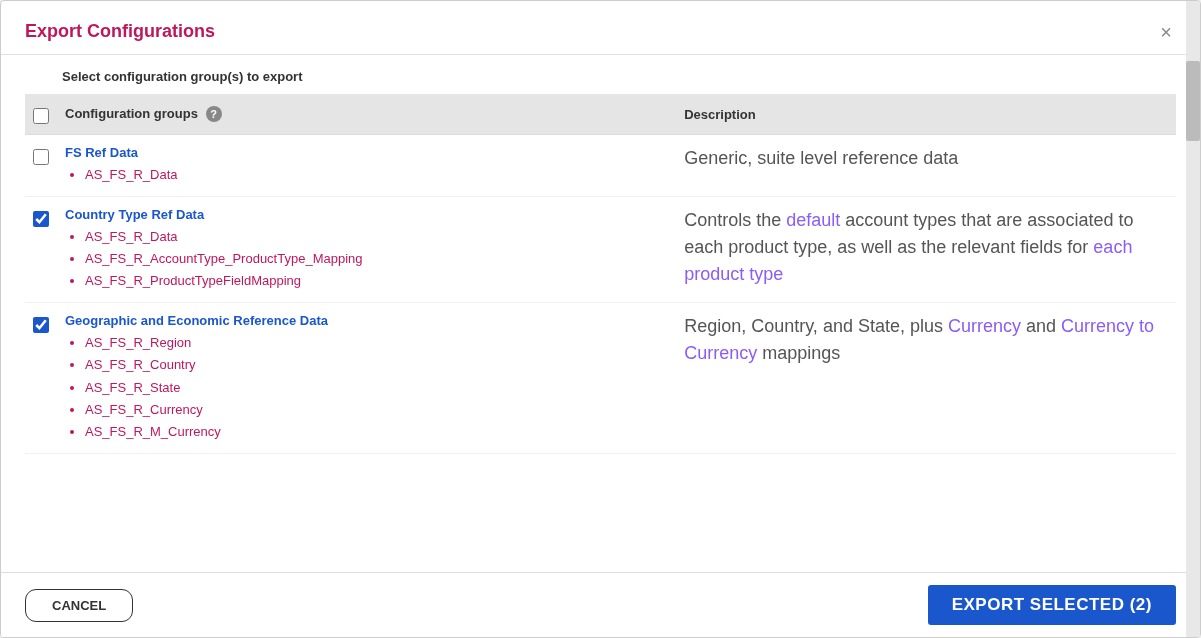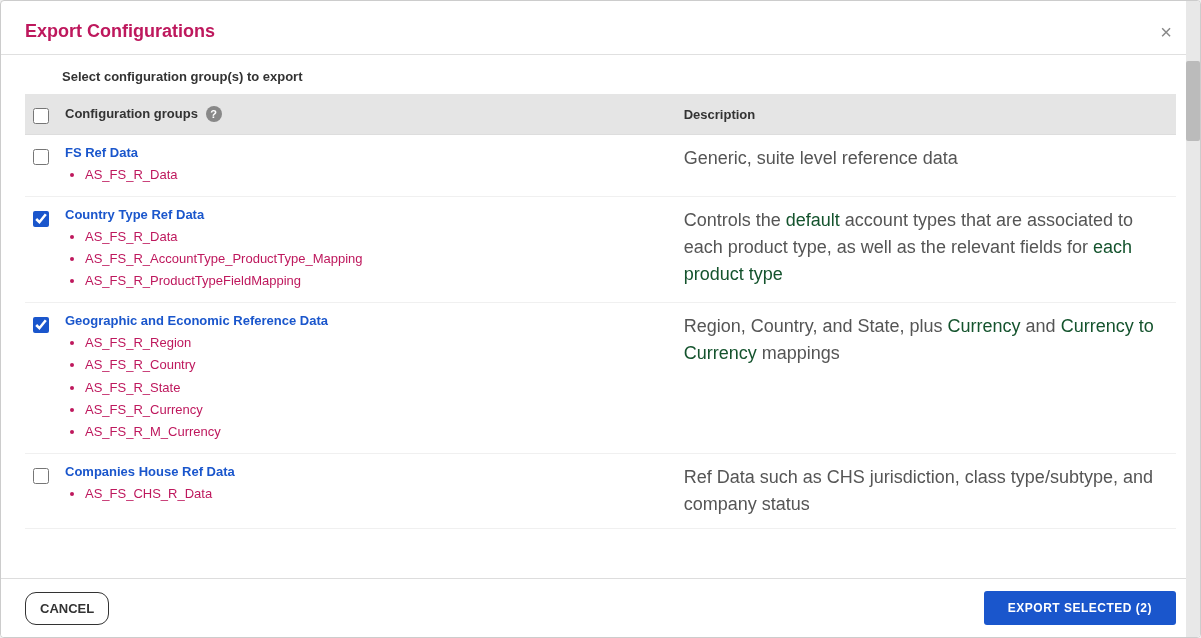--- a/index.html
+++ b/index.html
@@ -102,21 +102,21 @@
       color: #be185d;
       font-size: 13px;
       line-height: 1.7;
     }
     .row-description {
       font-size: 18px;
       color: #555;
       line-height: 1.5;
     }
     .row-description .highlight {
-      color: #14532d;
+      color: #8b5cf6;
     }
     .checkbox-wrap {
       display: flex;
       align-items: flex-start;
       justify-content: center;
       padding-top: 4px;
     }
     input[type="checkbox"] {
       width: 16px;
       height: 16px;
@@ -143,33 +143,33 @@
       border-top: 1px solid #ddd;
       display: flex;
       justify-content: space-between;
       align-items: center;
       background: #fff;
     }
     .btn-cancel {
       background: #fff;
       border: 1px solid #333;
       color: #333;
-      padding: 8px 14px;
+      padding: 8px 26px;
       font-size: 13px;
       font-weight: bold;
       cursor: pointer;
       border-radius: 11px;
       text-transform: uppercase;
     }
     .btn-export {
       background: #1a56cc;
       border: none;
       color: #fff;
       padding: 10px 24px;
-      font-size: 12px;
+      font-size: 17px;
       font-weight: bold;
       cursor: pointer;
       border-radius: 3px;
       text-transform: uppercase;
       letter-spacing: 0.5px;
     }
     .scrollbar-placeholder {
       position: absolute;
       right: 0;
       top: 0;
@@ -276,36 +276,20 @@
             </ul>
           </td>
           <td>
             <span class="row-description">
               Region, Country, and State, plus <span class="highlight">Currency</span> and <span class="highlight">Currency to Currency</span> mappings
             </span>
           </td>
         </tr>
 
 
-        <tr>
-          <td>
-            <div class="checkbox-wrap">
-              <input type="checkbox" style="">
-            </div>
-          </td>
-          <td>
-            <div class="row-title">Companies House Ref Data</div>
-            <ul class="row-items">
-              <li>AS_FS_CHS_R_Data</li>
-            </ul>
-          </td>
-          <td>
-            <span class="row-description">Ref Data such as CHS jurisdiction, class type/subtype, and company status</span>
-          </td>
-        </tr>
       </tbody>
     </table>
   </div>
 
   <div class="modal-footer">
     <button class="btn-cancel">CANCEL</button>
     <button class="btn-export">EXPORT SELECTED (2)</button>
   </div>
 </div>
 

